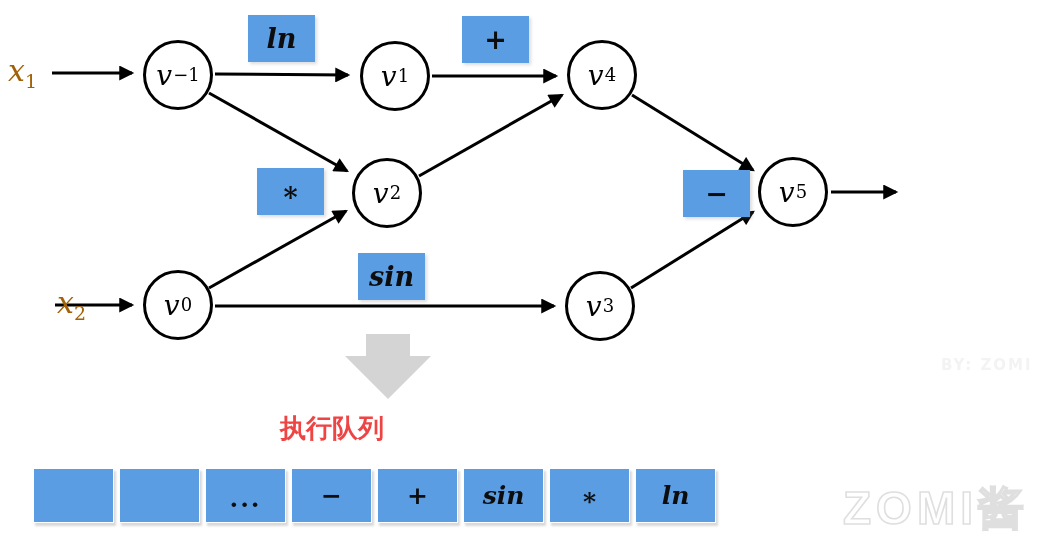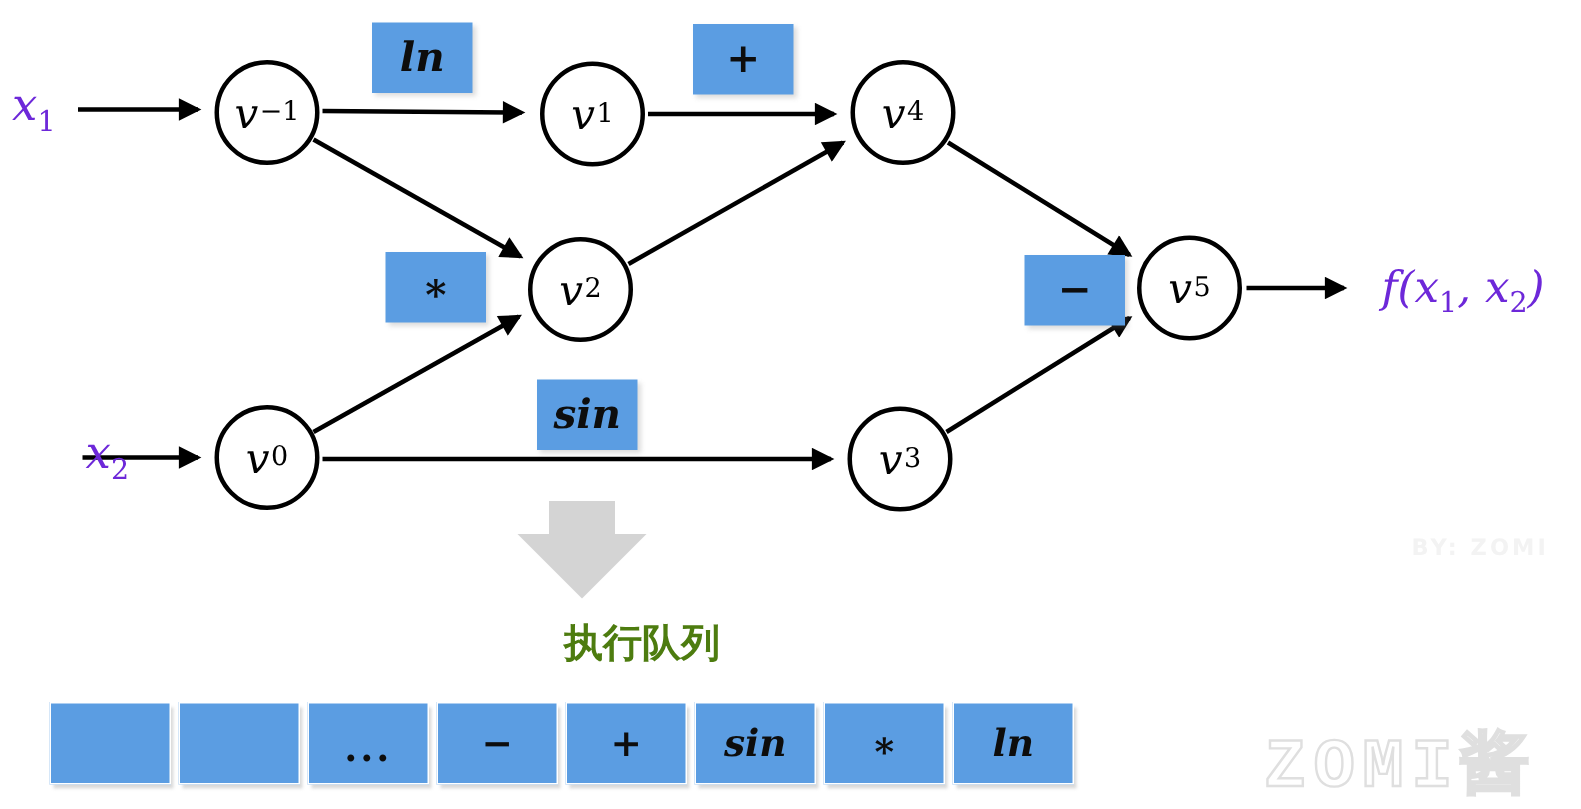--- a/index.html
+++ b/index.html
@@ -14,57 +14,57 @@
     position:absolute; width:70px; height:70px; box-sizing:border-box;
     border:3.5px solid #000; border-radius:50%; background:#fff;
     display:flex; align-items:center; justify-content:center;
     font-family:"DejaVu Serif", serif; font-style:italic; font-size:28px; color:#000;
   }
   .node sub { font-size:18px; font-style:normal; line-height:0; margin-left:1px; }
 
   
   .io-label {
     position:absolute; font-family:"DejaVu Serif", serif; font-style:italic;
-    font-size:30px; color:#6d28d9; white-space:nowrap;
+    font-size:30px; color:#a16207; white-space:nowrap;
   }
   .io-label sub { font-size:19px; font-style:normal; line-height:0; }
 
   
   .op-box {
     position:absolute; width:67px; height:47px; background:#5B9DE2;
     display:flex; align-items:center; justify-content:center;
     font-family:"DejaVu Serif", serif; font-weight:bold; font-size:27px; color:#0d0d0d;
     box-shadow:2px 2px 3px rgba(120,120,120,0.25);
   }
   .op-box.italic { font-style:italic; }
   .op-box.asterisk { padding-top:12px; box-sizing:border-box; }
 
   
   .queue-title {
-    position:absolute; left:280px; top:411px; width:200px; text-align:right;
-    font-family:"DejaVu Sans", sans-serif; font-weight:bold; font-size:26px; color:#4d7c0f;
+    position:absolute; left:280px; top:411px; width:200px; text-align:left;
+    font-family:"DejaVu Sans", sans-serif; font-weight:bold; font-size:26px; color:#ef4444;
   }
   .queue-row {
     position:absolute; left:33px; top:468px; display:flex; gap:5px;
   }
   .q-cell {
     width:81px; height:55px; background:#5B9DE2; box-sizing:border-box;
     border:1px solid #ffffff;
     display:flex; align-items:center; justify-content:center;
     font-family:"DejaVu Serif", serif; font-weight:bold; font-size:25px; color:#0d0d0d;
     box-shadow:2px 3px 2px rgba(160,160,160,0.4);
   }
   .q-cell.italic { font-style:italic; }
   .q-cell.asterisk { padding-top:11px; }
   .q-cell.dots { letter-spacing:2px; padding-top:6px; }
 
   
   .wm-corner {
     position:absolute; left:843px; top:478px;
-    font-family:Liberation Mono, monospace; font-weight:bold; font-size:46px;
+    font-family:Liberation Sans, sans-serif; font-weight:bold; font-size:46px;
     letter-spacing:5px; color:transparent; -webkit-text-stroke:1.6px #DFDFDF;
     white-space:nowrap;
   }
   @supports not (-webkit-text-stroke: 1px black) {
     .wm-corner { color:#E6E6E6; }
   }
   .wm-byline {
     position:absolute; left:941px; top:356px;
     font-family:"DejaVu Sans", sans-serif; font-weight:bold; font-size:15px;
     letter-spacing:2px; color:#F3F3F3; white-space:nowrap;
@@ -132,23 +132,20 @@
     <span>v</span>
       <sub>3</sub>
   </div>
 
   <div class="op-box italic" style="left:248px; top:15px;">ln</div>
   <div class="op-box" style="left:462px; top:16px;">+</div>
   <div class="op-box asterisk" style="left:257px; top:168px;">*</div>
   <div class="op-box italic" style="left:358px; top:253px;">sin</div>
   <div class="op-box" style="left:683px; top:170px;">−</div>
 
-  <div class="io-label" style="left:921px; top:174px; font-size:29px;">
-    <span>f(x</span><sub>1</sub><span>, x</span><sub>2</sub><span>)</span>
-  </div>
 
   <div class="queue-title">执行队列</div>
   <div class="queue-row">
     <div class="q-cell"></div>
     <div class="q-cell"></div>
     <div class="q-cell dots">...</div>
     <div class="q-cell">−</div>
     <div class="q-cell">+</div>
     <div class="q-cell italic">sin</div>
     <div class="q-cell asterisk">*</div>

